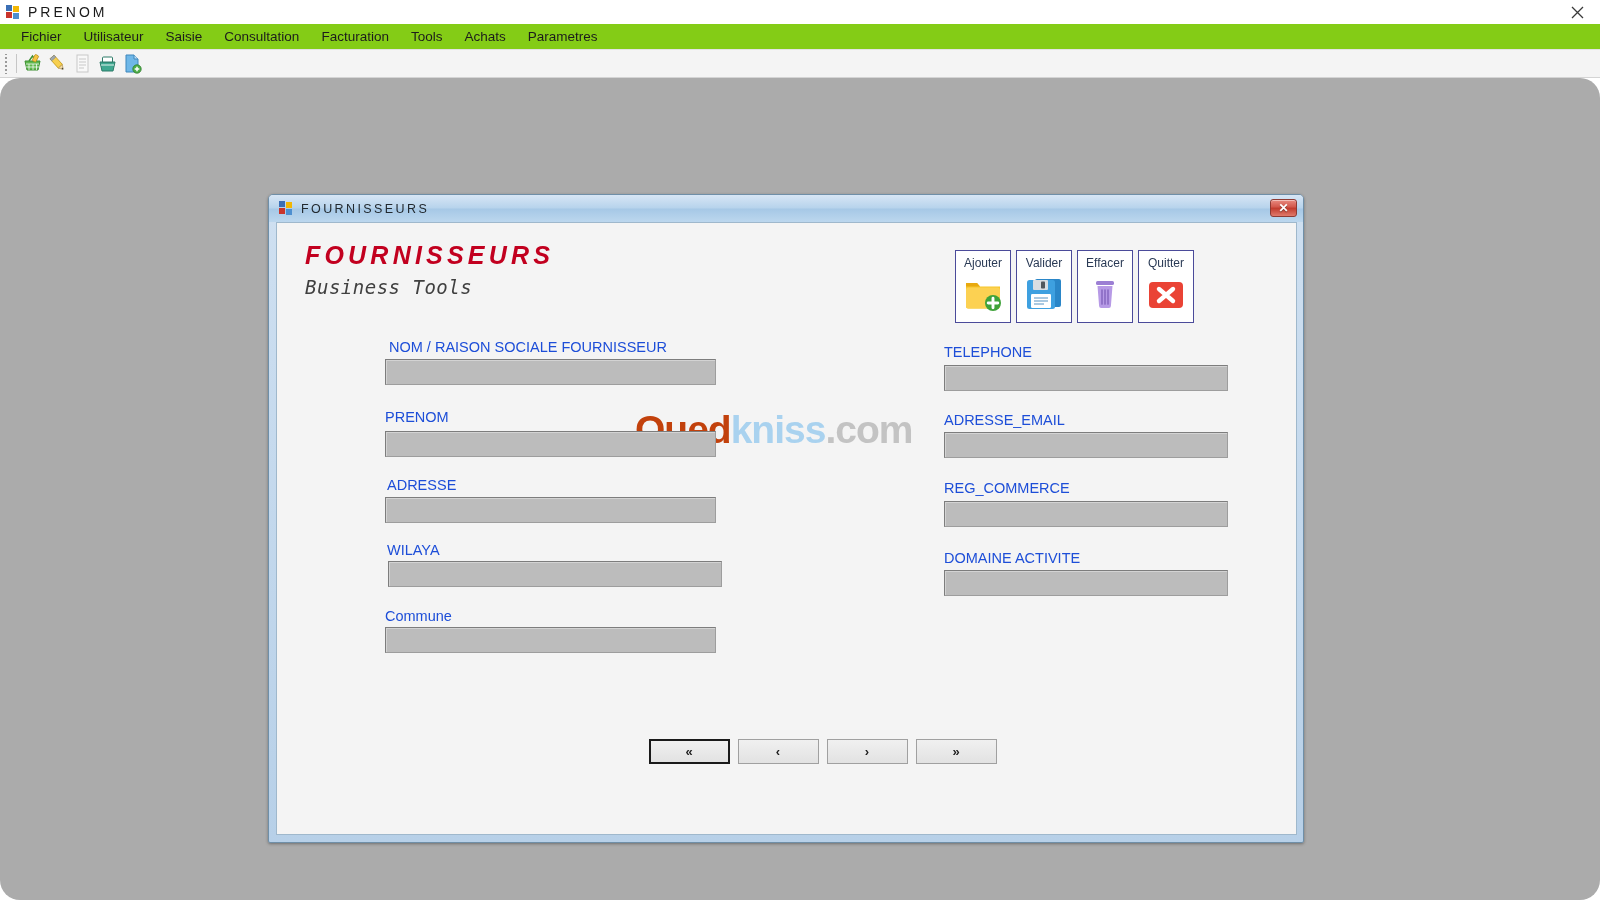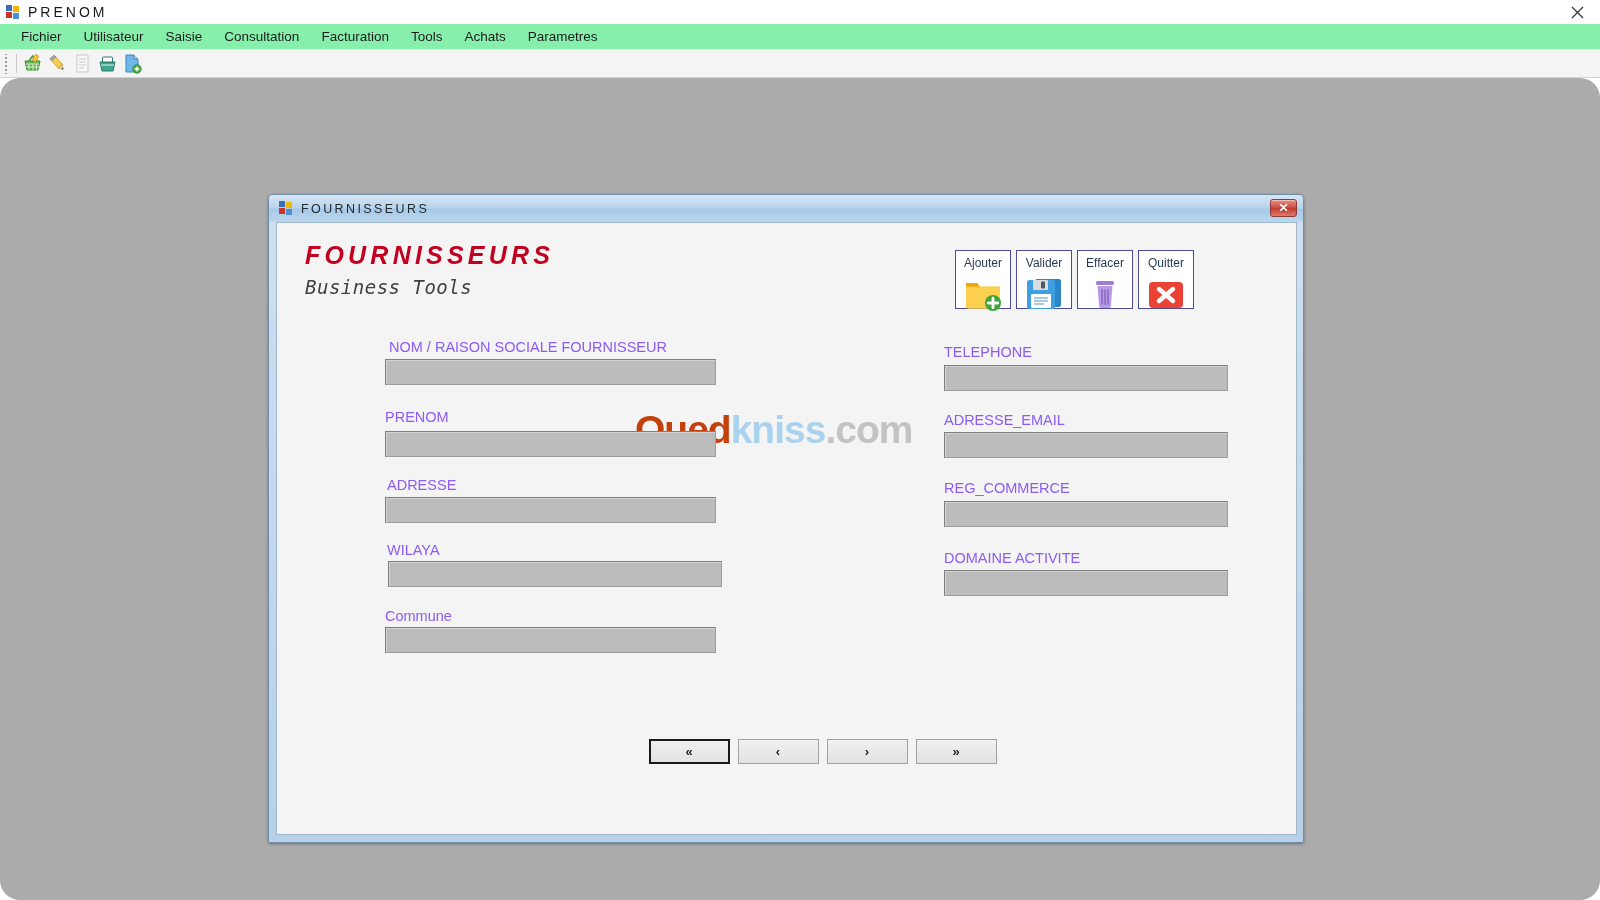--- a/index.html
+++ b/index.html
@@ -57,21 +57,21 @@
     right: 0; top: 0;
     width: 46px; height: 24px;
     display: flex; align-items: center; justify-content: center;
     cursor: pointer;
   }
   #main-close-button svg { display:block; }
 
   
   #menubar {
     height: 26px;
-    background: #86efac;
+    background: #84cc16;
     border-bottom: 1px solid #e3e3e3;
     display: flex;
     align-items: center;
     padding-left: 10px;
     flex: 0 0 auto;
   }
   .menu-item {
     font-size: 13.5px;
     color: #1c1c1c;
     padding: 3px 11px;
@@ -211,21 +211,21 @@
   #watermark .wm-c { color: #c3c3c3; }
 
   
   #action-buttons {
     position: absolute;
     left: 678px; top: 27px;
     display: flex;
     gap: 5px;
   }
   .action-btn {
-    width: 56px; height: 59px;
+    width: 56px; height: 73px;
     background: #ffffff;
     border: 1px solid #4b4b9a;
     display: flex;
     flex-direction: column;
     align-items: center;
     padding-top: 5px;
     cursor: pointer;
   }
   .action-btn .ab-label {
     font-size: 12px;
@@ -236,21 +236,21 @@
   }
   .action-btn .ab-icon {
     width: 40px; height: 40px;
     position: relative;
   }
 
   
   .field-label {
     position: absolute;
     font-size: 14.5px;
-    color: #8b5cf6;
+    color: #1d4ed8;
     font-family: "Liberation Sans", sans-serif;
     white-space: nowrap;
   }
   .field-input {
     position: absolute;
     height: 26px;
     background: #bcbcbc;
     border: 1px solid #7d7d7d;
     border-right-color: #9d9d9d;
     border-bottom-color: #9d9d9d;

